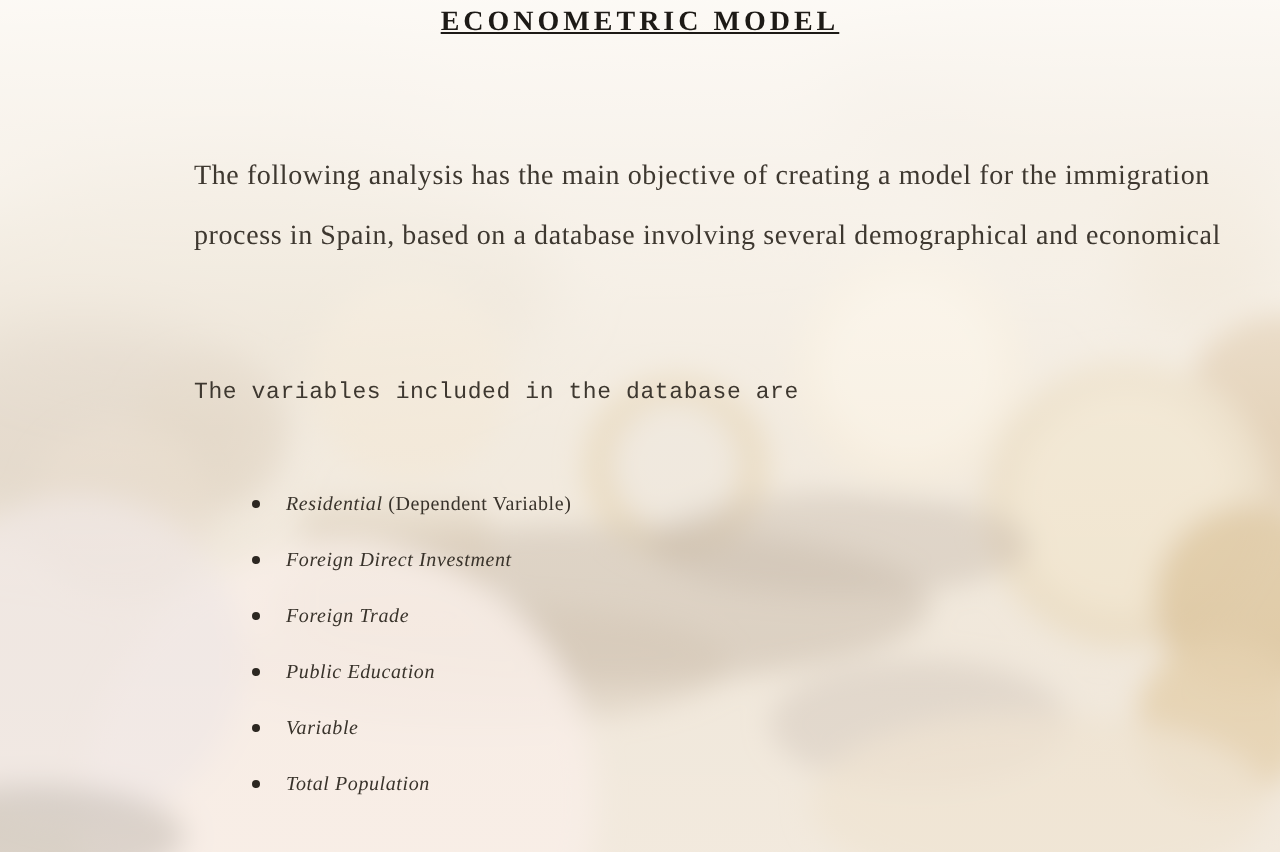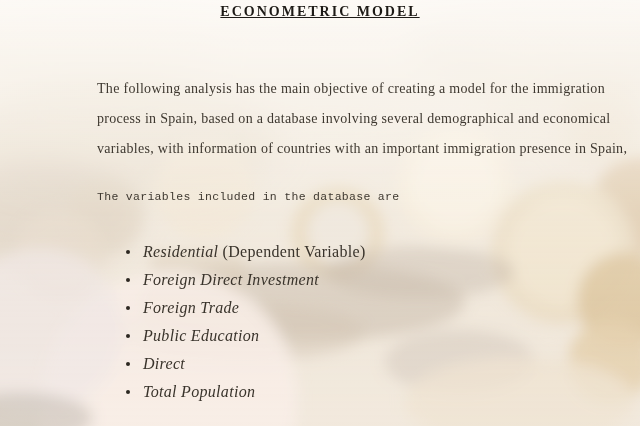--- a/index.html
+++ b/index.html
@@ -46,21 +46,21 @@
     white-space:nowrap;
     font-family:Liberation Mono, monospace;
   }
   .bullets {
     position:absolute; left:126px; top:238px;
     margin:0; padding:0; list-style:none;
   }
   .bullets li {
     height:28px;
     display:flex; align-items:center;
-    font-size:16px; color:#39332b;
+    font-size:10px; color:#39332b;
     white-space:nowrap;
   }
   .dot {
     width:4px; height:4px; border-radius:50%;
     background:#2c2721;
     margin-right:13px;
     flex:0 0 auto;
   }
   .it { font-style:italic; letter-spacing:0.3px; }
   .reg { font-style:normal; letter-spacing:0.3px; white-space:pre;text-align:right; }
@@ -116,21 +116,20 @@
 
   <div class="bg-overlay"></div>
 
   <div class="content">
 
     <h1 class="title">ECONOMETRIC MODEL</h1>
 
     <div class="para">
       <div class="line">The following analysis has the main objective of creating a model for the immigration</div>
       <div class="line">process in Spain, based on a database involving several demographical and economical</div>
-      <div class="line">variables, with information of countries with an important immigration presence in Spain,</div>
     </div>
 
     <p class="subtitle">The variables included in the database are</p>
 
     <ul class="bullets">
       <li>
           <span class="dot"></span>
           <span class="it">Residential</span>
           <span class="reg"> (Dependent Variable)</span>
         </li>
@@ -144,21 +143,21 @@
           <span class="it">Foreign Trade</span>
           <span class="reg"></span>
         </li>
       <li>
           <span class="dot"></span>
           <span class="it">Public Education</span>
           <span class="reg"></span>
         </li>
       <li>
           <span class="dot"></span>
-          <span class="it">Direct</span>
+          <span class="it">Variable</span>
           <span class="reg"></span>
         </li>
       <li>
           <span class="dot"></span>
           <span class="it">Total Population</span>
           <span class="reg"></span>
         </li>
     </ul>
 
   </div>

